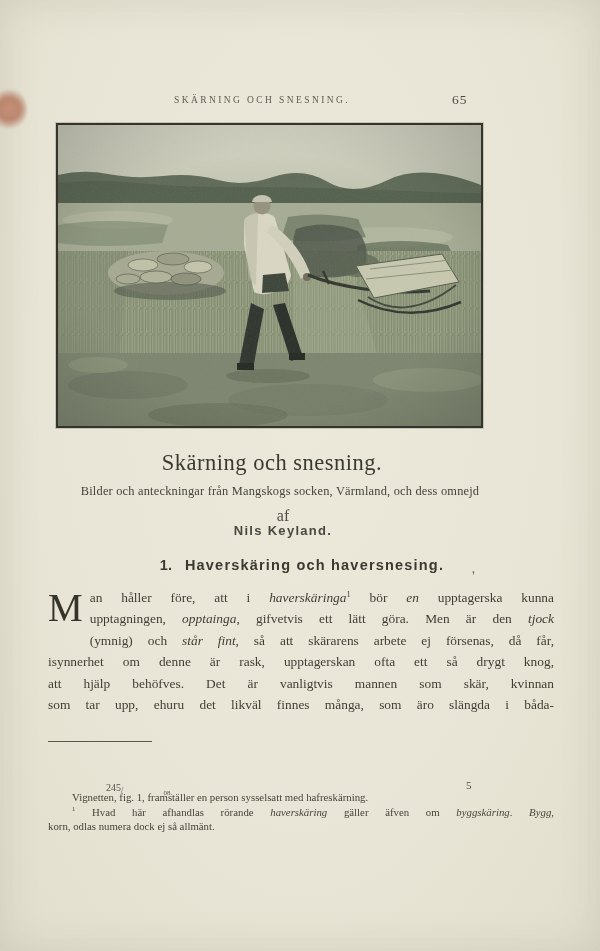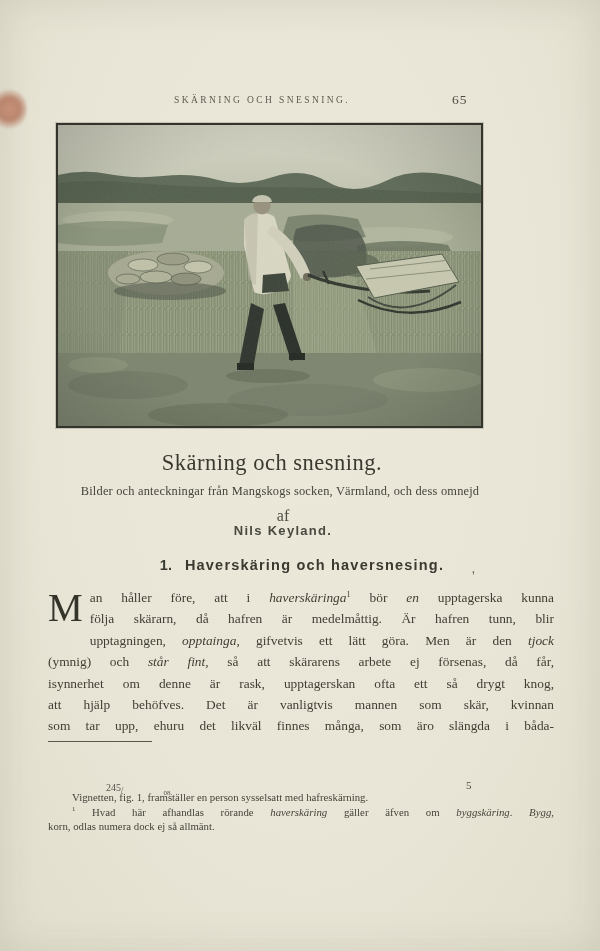--- a/index.html
+++ b/index.html
@@ -199,21 +199,20 @@
 
   <h2 class="section-heading">
     <span class="section-number">1.</span><span>Haverskäring och haversnesing.</span>
     <span class="artifact">,</span>
   </h2>
 
   <div class="body-text">
     <span class="dropcap">M</span>
     <div>
         <div class="tline jl"><span>an håller före, att i </span><span class="it">haverskäringa</span><span class="sup">1</span><span> bör </span><span class="it">en</span><span> upptagerska kunna</span></div>
-        <div class="tline jl"><span>följa skärarn, då hafren är medelmåttig.  Är hafren tunn, blir</span></div>
         <div class="tline jl"><span>upptagningen, </span><span class="it">opptainga</span><span>, gifvetvis ett lätt göra.  Men är den </span><span class="it">tjock</span></div>
         <div class="tline jl"><span>(ymnig) och </span><span class="it">står fint</span><span>, så att skärarens arbete ej försenas, då får,</span></div>
         <div class="tline jl"><span>isynnerhet om denne är rask, upptagerskan ofta ett så drygt knog,</span></div>
         <div class="tline jl"><span>att hjälp behöfves.  Det är vanligtvis mannen som skär, kvinnan</span></div>
         <div class="tline jl"><span>som tar upp, ehuru det likväl finnes många, som äro slängda i båda-</span></div>
       </div>
   </div>
 
   <div class="fn-rule"></div>
 

